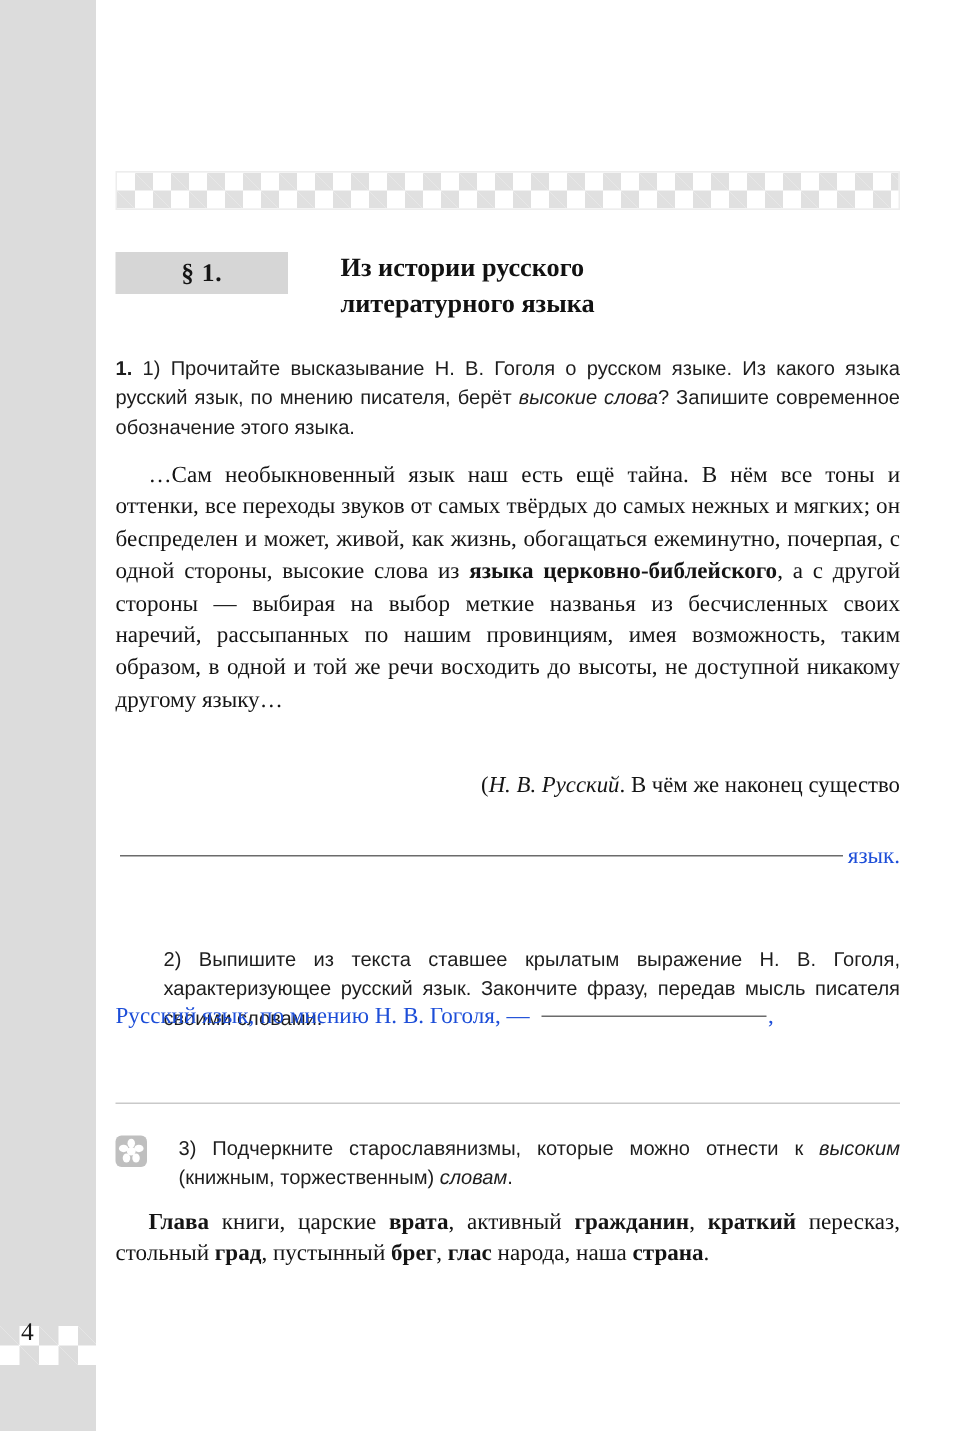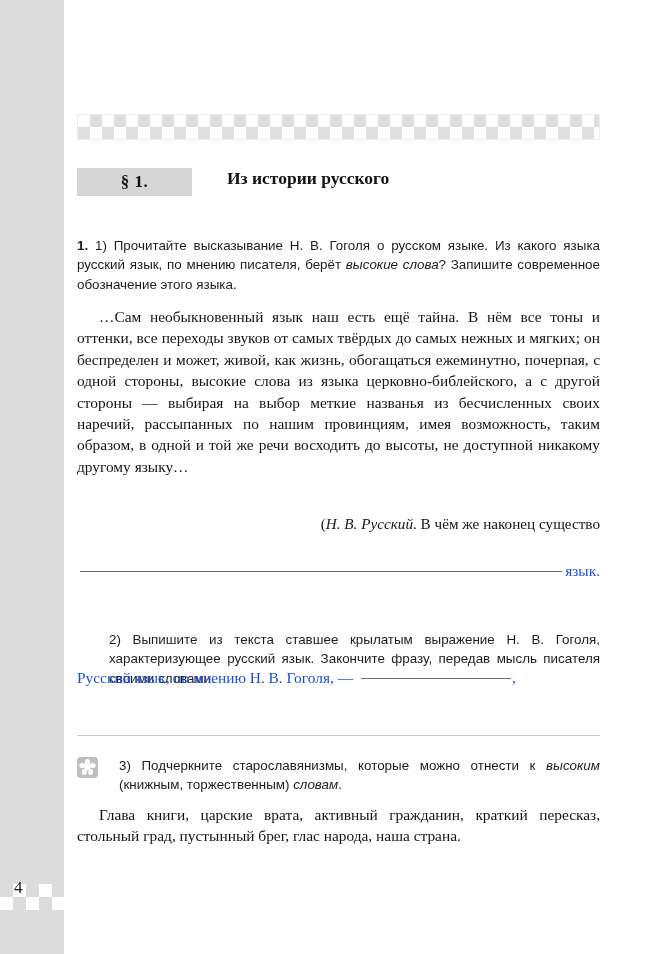--- a/index.html
+++ b/index.html
@@ -154,21 +154,21 @@
 
   
   .serif-body {
     font-family: "Liberation Serif", "DejaVu Serif", serif;
     font-size: 15.4px;
     line-height: 21.4px;
     text-align: justify;
     text-justify: inter-word;
     color: #141414;
   }
-  .serif-body b { font-weight: normal; }
+  .serif-body b { font-weight: bold; }
 
   .attrib {
     font-family: "Liberation Serif", "DejaVu Serif", serif;
     font-size: 15.2px;
     line-height: 21.2px;
     text-align: right;
     color: #141414;
   }
   .attrib i { font-style: italic; }
 
@@ -233,20 +233,21 @@
 
 
   <div class="diamond-rule">
     <div class="dia-row"></div>
   </div>
 
   <div class="section-head">
     <div class="section-num">§ 1.</div>
     <div class="section-title">
       <span>Из истории русского</span><br>
+      <span>литературного языка</span>
     </div>
   </div>
 
   <div class="col instr" style="top:236px;">
     <b>1.</b><span> </span><span>1)</span><span> </span><span>Прочитайте высказывание Н. В. Гоголя о русском языке. Из какого языка русский язык, по мнению писателя, берёт </span><i>высокие слова</i><span>? Запишите современное обозначение этого языка.</span>
   </div>
 
   <div class="col serif-body" style="top:306px; text-indent:22px;">
     <span>…Сам необыкновенный язык наш есть ещё тайна. В нём все тоны и оттенки, все переходы звуков от самых твёрдых до самых нежных и мягких; он беспределен и может, живой, как жизнь, обогащаться ежеминутно, почерпая, с одной стороны, высокие слова из </span><b>языка церковно-библейского</b><span>, а с другой стороны — выбирая на выбор меткие названья из бесчисленных своих наречий, рассыпанных по нашим провинциям, имея возможность, таким образом, в одной и той же речи восходить до высоты, не доступной никакому другому языку…</span>
   </div>

